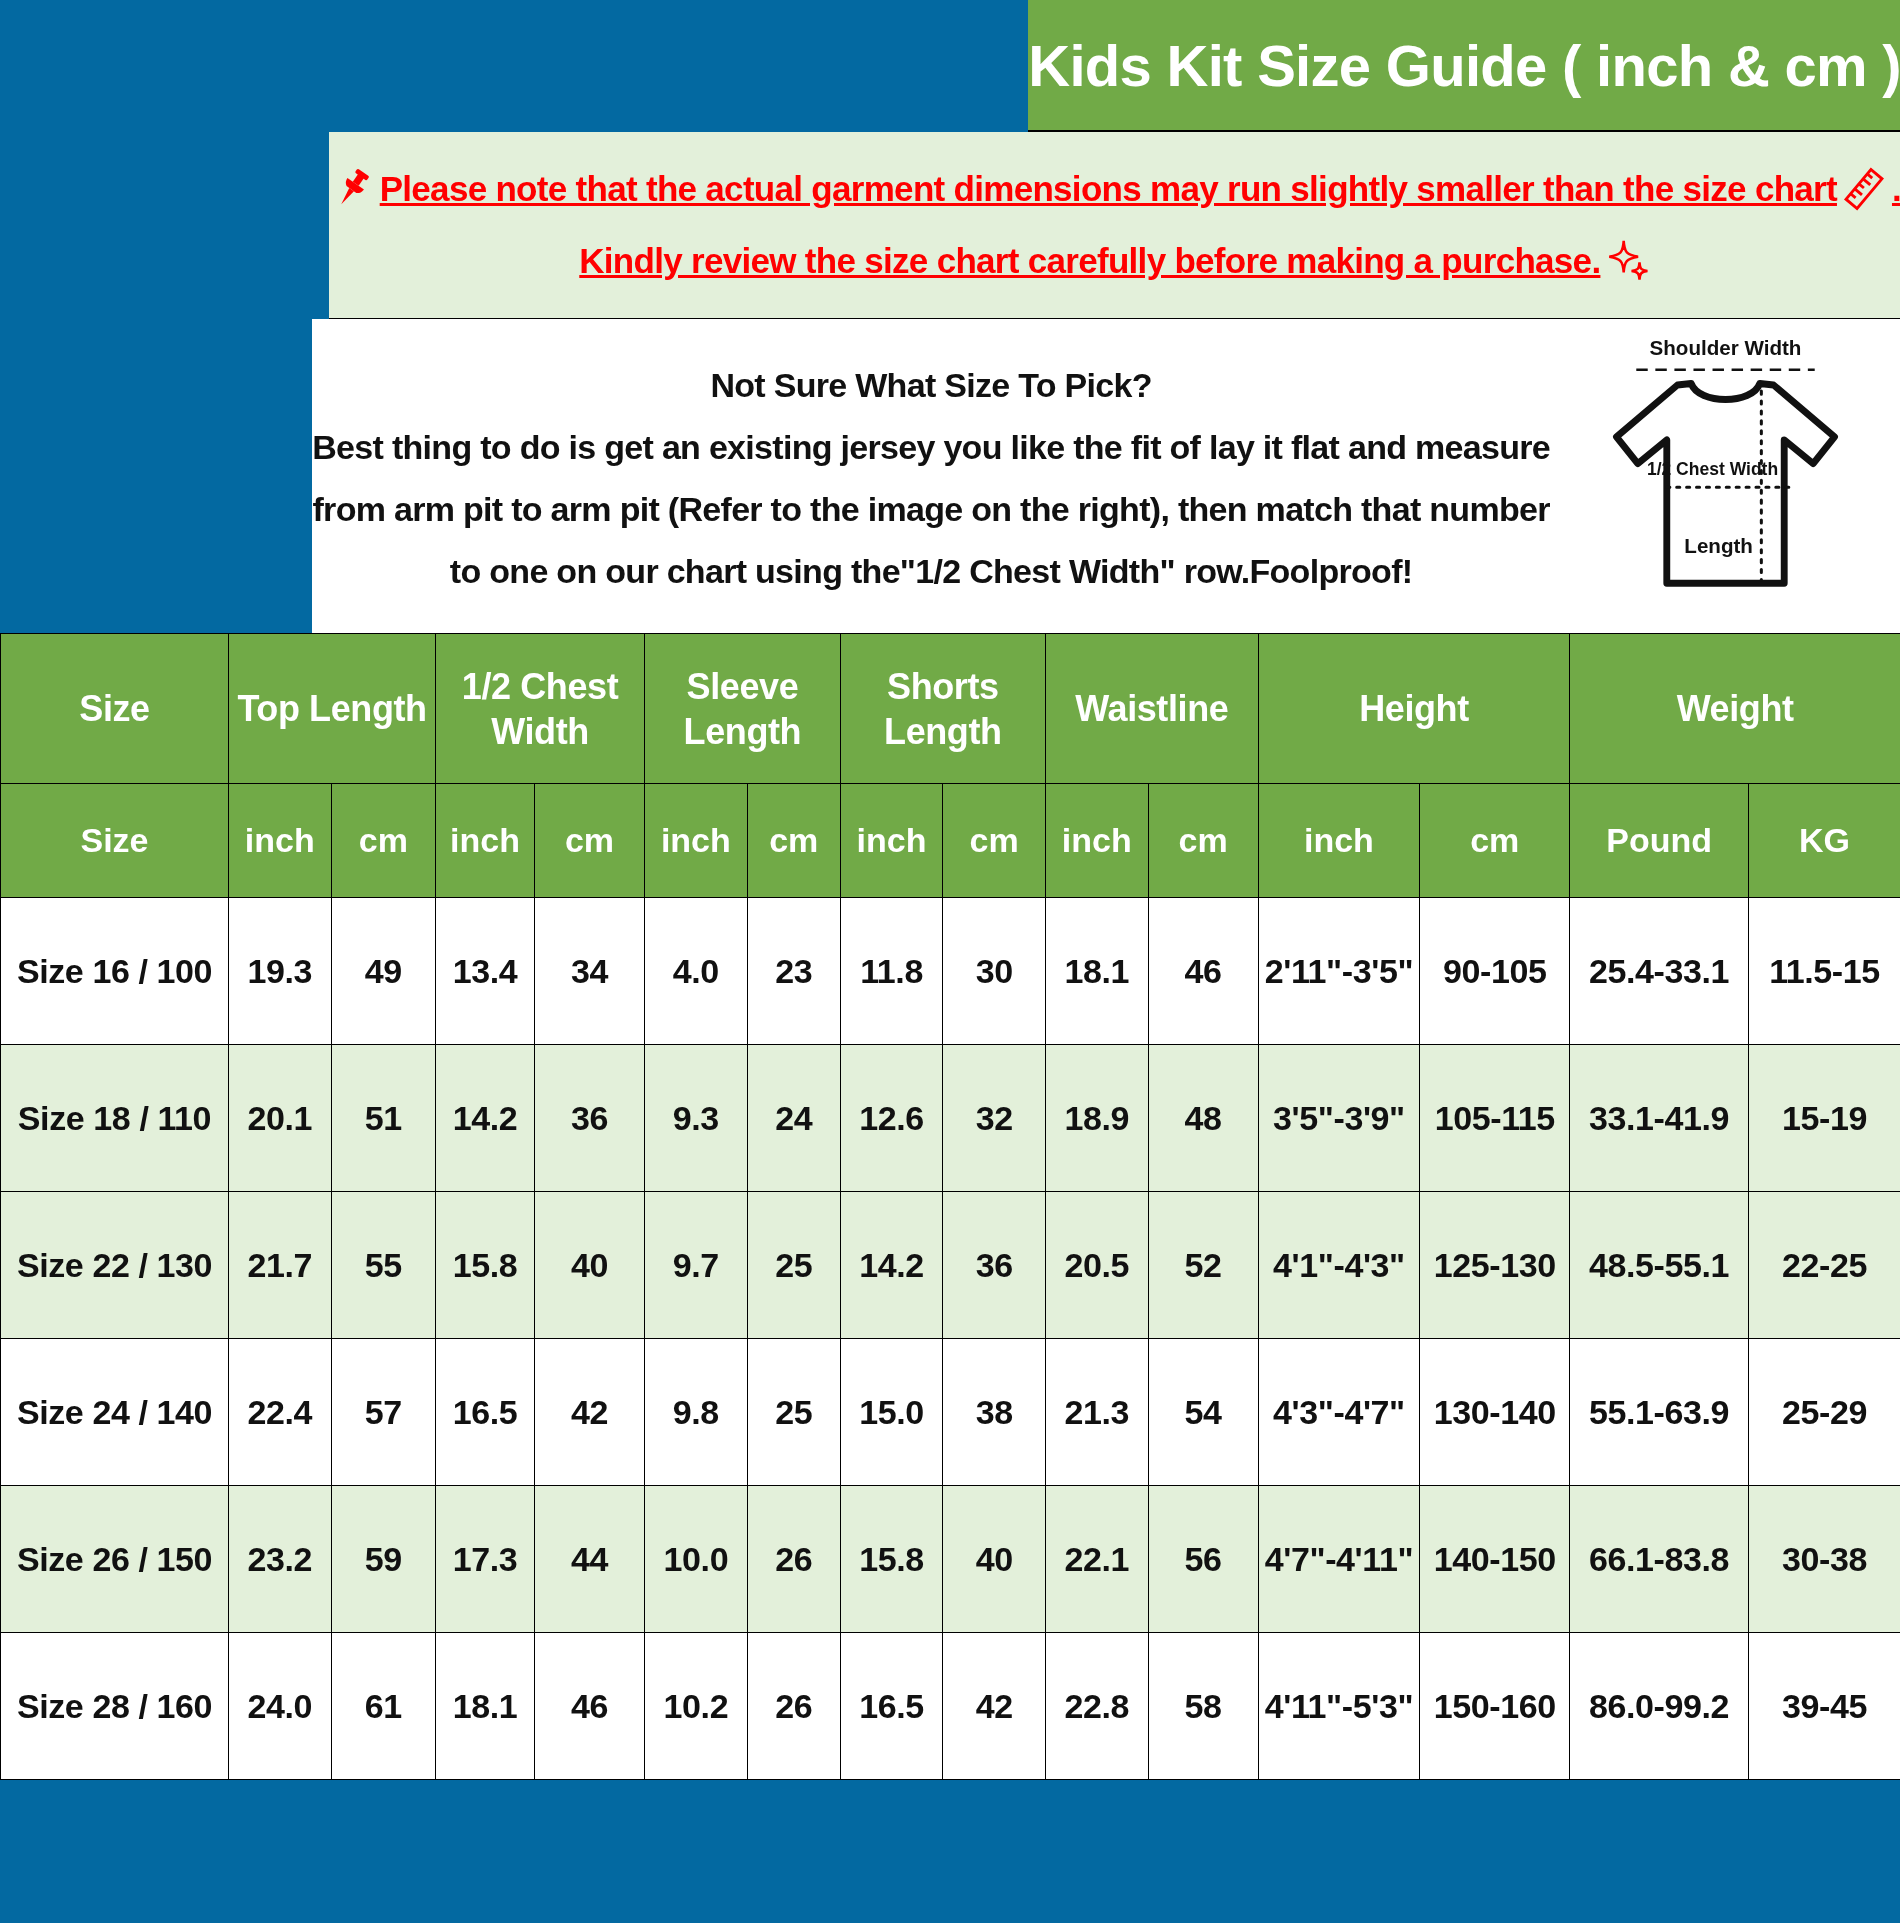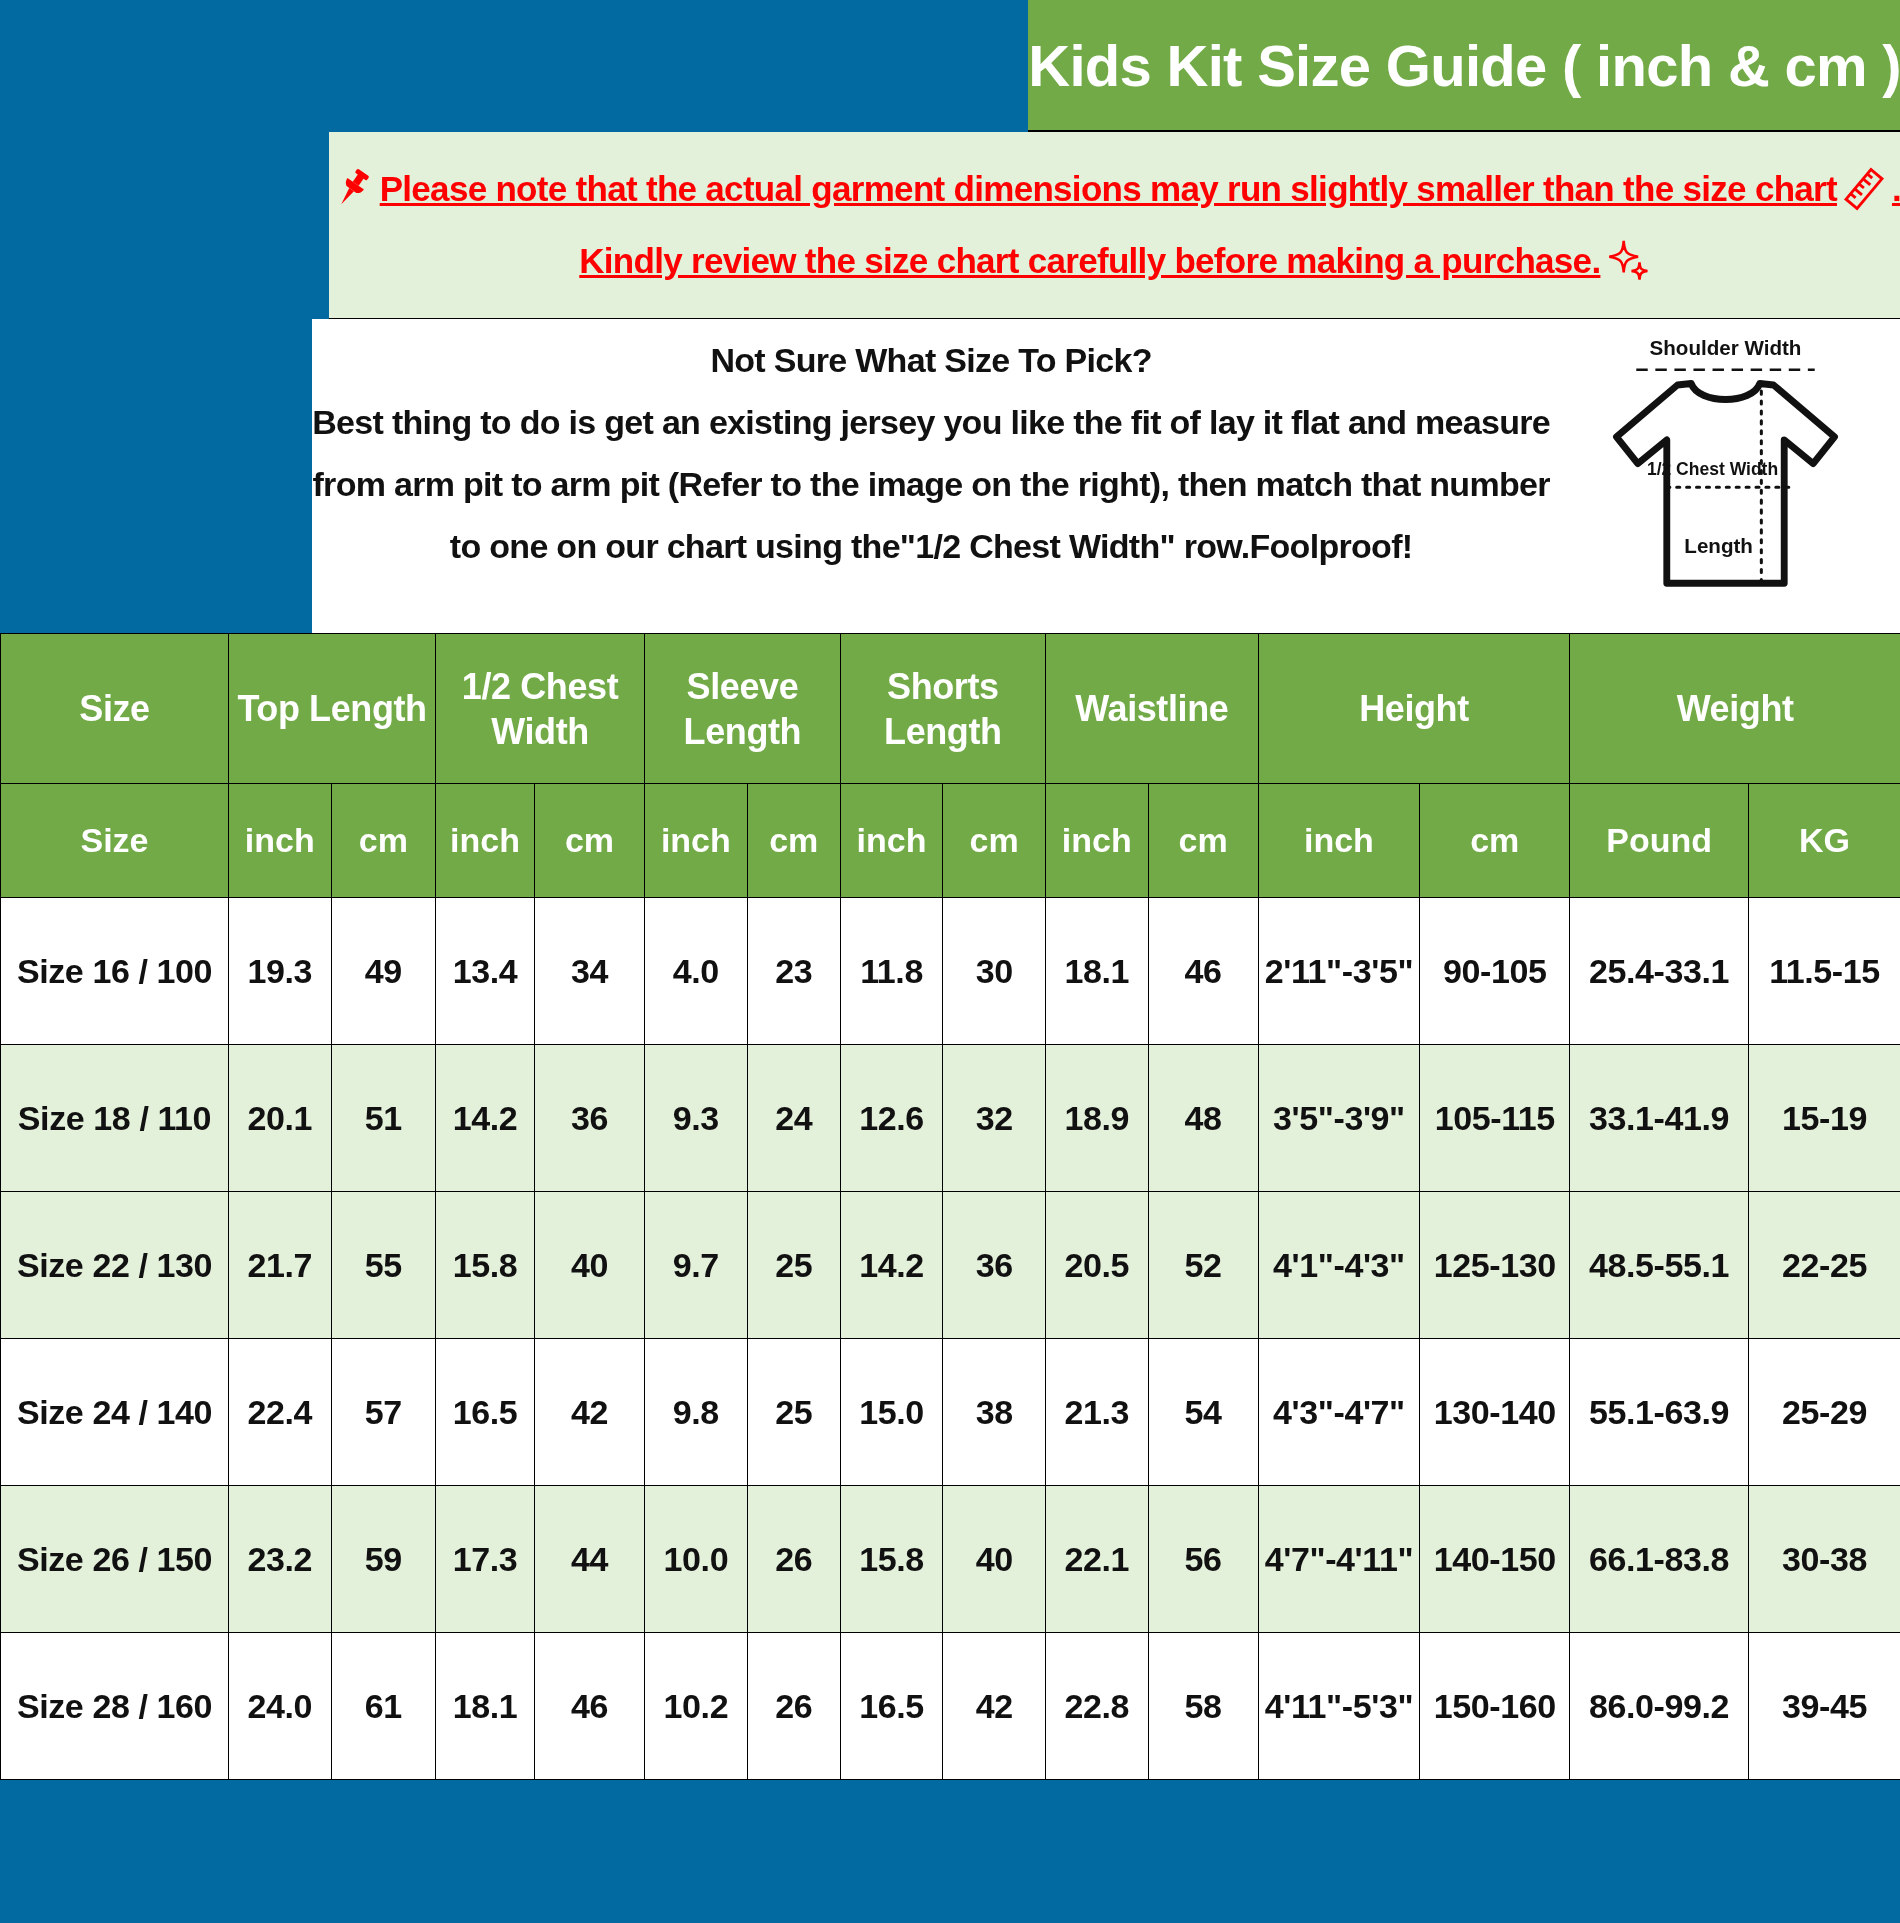--- a/index.html
+++ b/index.html
@@ -46,21 +46,21 @@
   .icon{display:inline-block;width:46px;height:46px;flex:0 0 auto;}
   .icon svg{width:100%;height:100%;display:block;}
   
   .explainer{
     flex:0 0 314px;height:314px;
     background:#ffffff;
     display:flex;align-items:flex-start;
   }
   .explainer-text{
     flex:1;
-    padding-top:11px;
+    padding-top:36px;
     font-size:34px;line-height:1.82;letter-spacing:-0.7px;
     text-align:center;white-space:nowrap;
   }
   .diagram{
     width:351px;flex:0 0 351px;height:314px;
     display:flex;align-items:flex-start;justify-content:center;
   }
   .diagram svg{width:329px;height:305px;margin-top:4.5px;}
   .diagram text{
     font-family:"Liberation Sans","DejaVu Sans",sans-serif;

